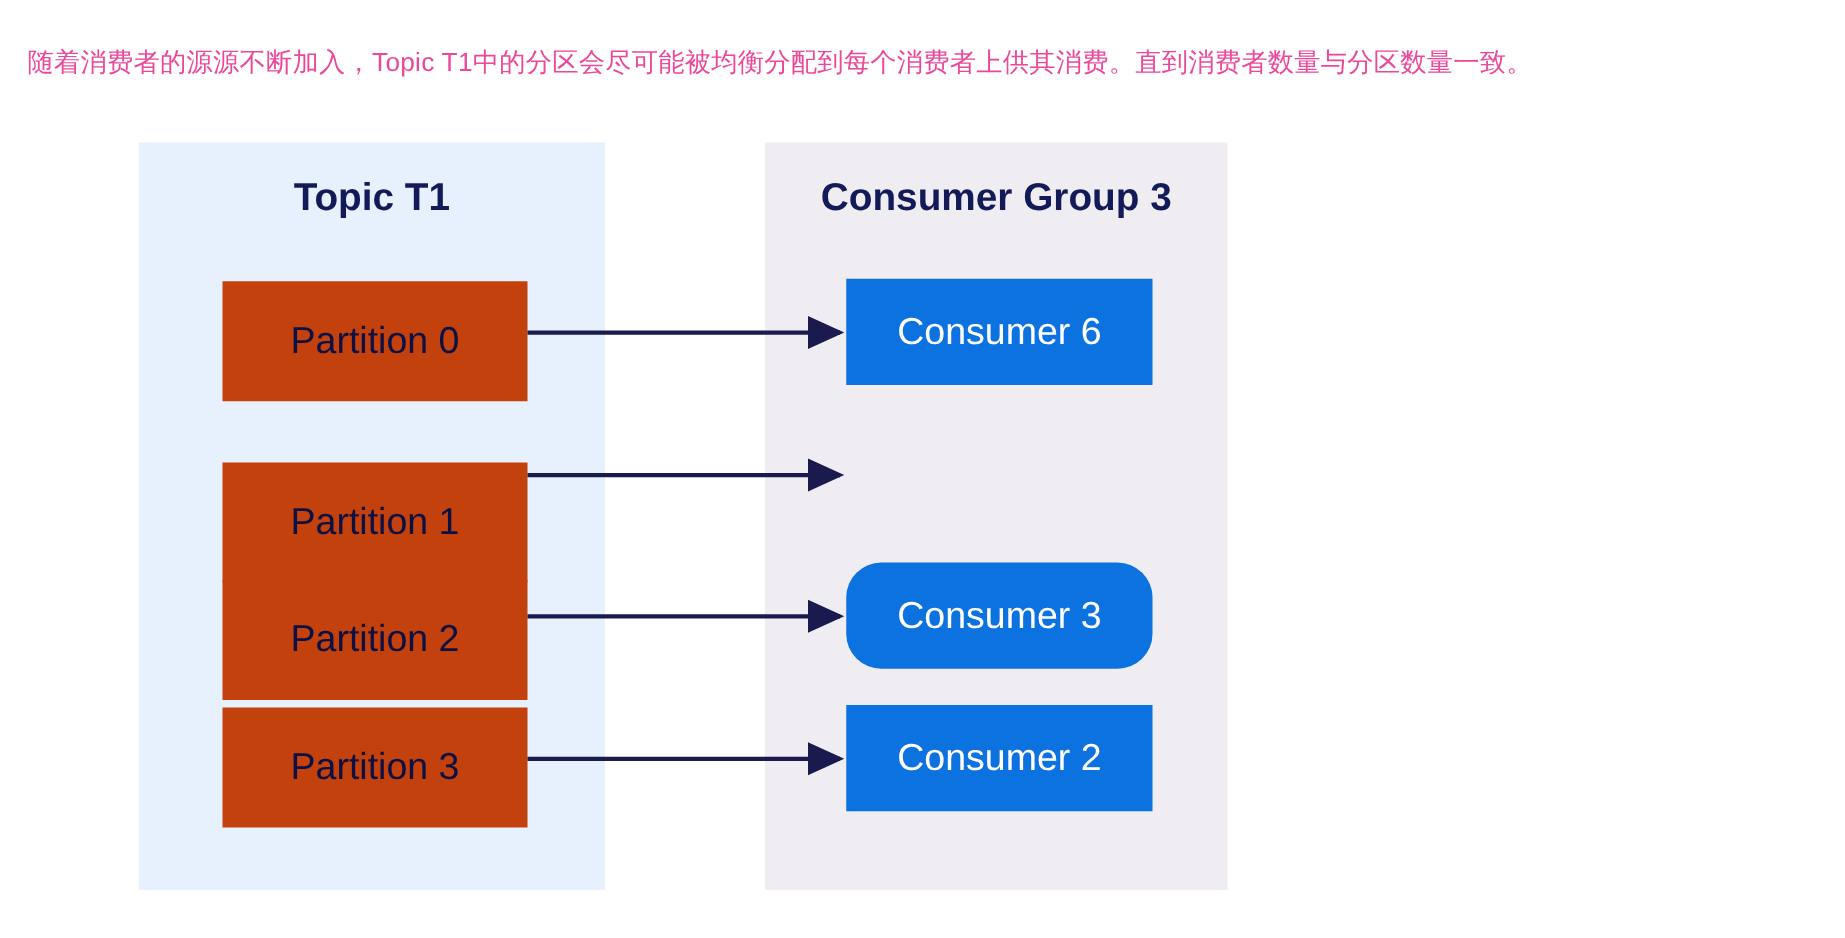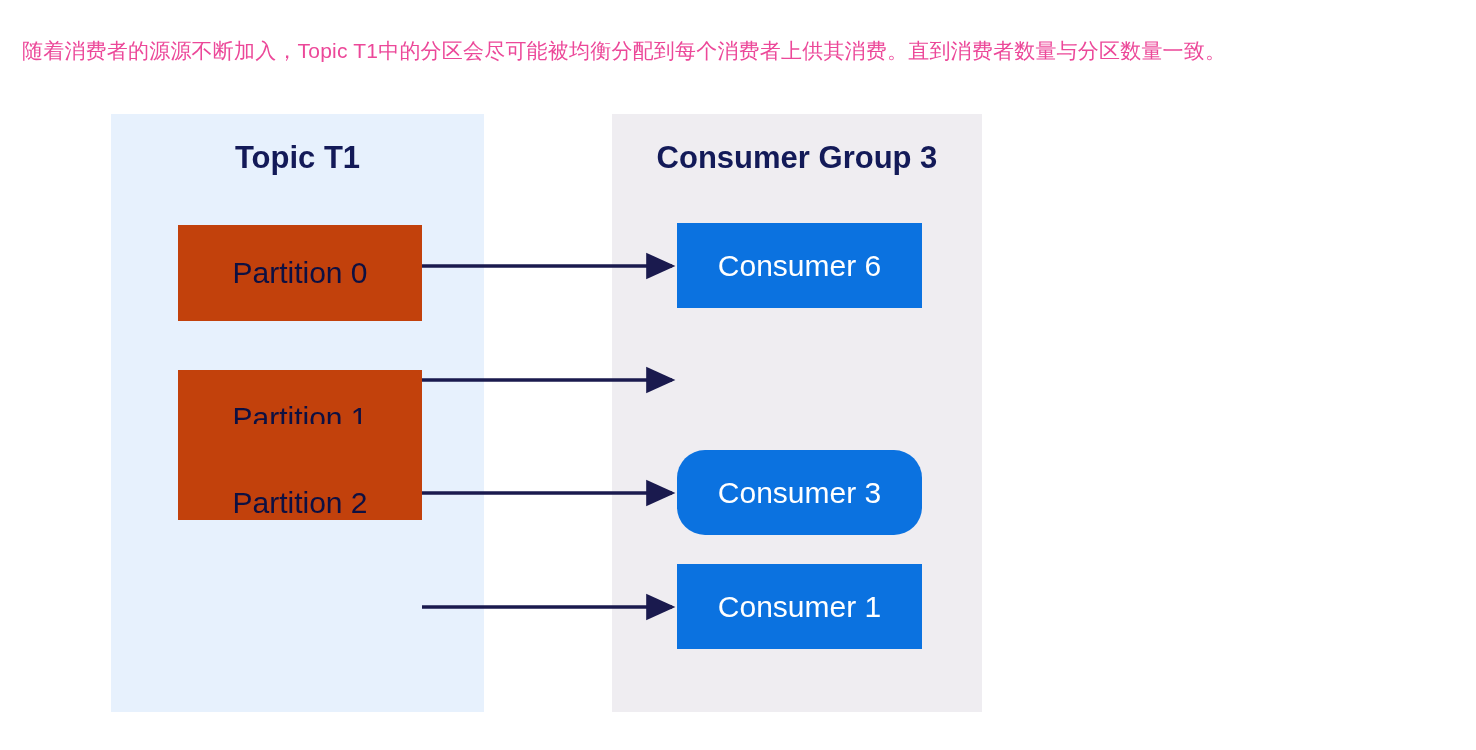--- a/index.html
+++ b/index.html
@@ -101,21 +101,21 @@
     left: 677px;
     width: 245px;
     height: 85px;
     background: #0b72e0;
     color: #ffffff;
     font-size: 30px;
   }
 
   .p0 { top: 225px; }
   .p1 { top: 337px; margin-top: 33px; }
-  .p2 { top: 424px; align-items: flex-end; }
+  .p2 { top: 464px; }
   .p3 { top: 566px; }
 
   .c0 { top: 223px; }
   .c1 { top: 337px; }
   .c2 { top: 450px; border-radius: 28px; }
   .c3 { top: 564px; }
 
   
   #arrow-layer {
     position: absolute;
@@ -139,33 +139,36 @@
 
   <div class="node partition-box p0">
     <span class="node-label">Partition 0</span>
   </div>
   <div class="node partition-box p1">
     <span class="node-label">Partition 1</span>
   </div>
   <div class="node partition-box p2">
     <span class="node-label">Partition 2</span>
   </div>
+  <div class="node partition-box p3">
+    <span class="node-label">Partition 3</span>
+  </div>
 
   <div class="panel" id="panel-group">
     <div class="panel-title">Consumer Group 3</div>
   </div>
 
   <div class="node consumer-box c0">
     <span class="node-label">Consumer 6</span>
   </div>
   <div class="node consumer-box c2">
     <span class="node-label">Consumer 3</span>
   </div>
   <div class="node consumer-box c3">
-    <span class="node-label">Consumer 1</span>
+    <span class="node-label">Consumer 2</span>
   </div>
 
   <svg id="arrow-layer" viewBox="0 0 1476 750">
     <defs>
       <marker id="ah" markerWidth="9" markerHeight="9" refX="7.6" refY="4.5" orient="auto" markerUnits="strokeWidth">
         <path d="M0,0.6 L8.6,4.5 L0,8.4 Z" fill="#1a1a4e"></path>
       </marker>
     </defs>
 
     <g stroke="#1a1a4e" stroke-width="3.4" fill="none" marker-end="url(#ah)">

